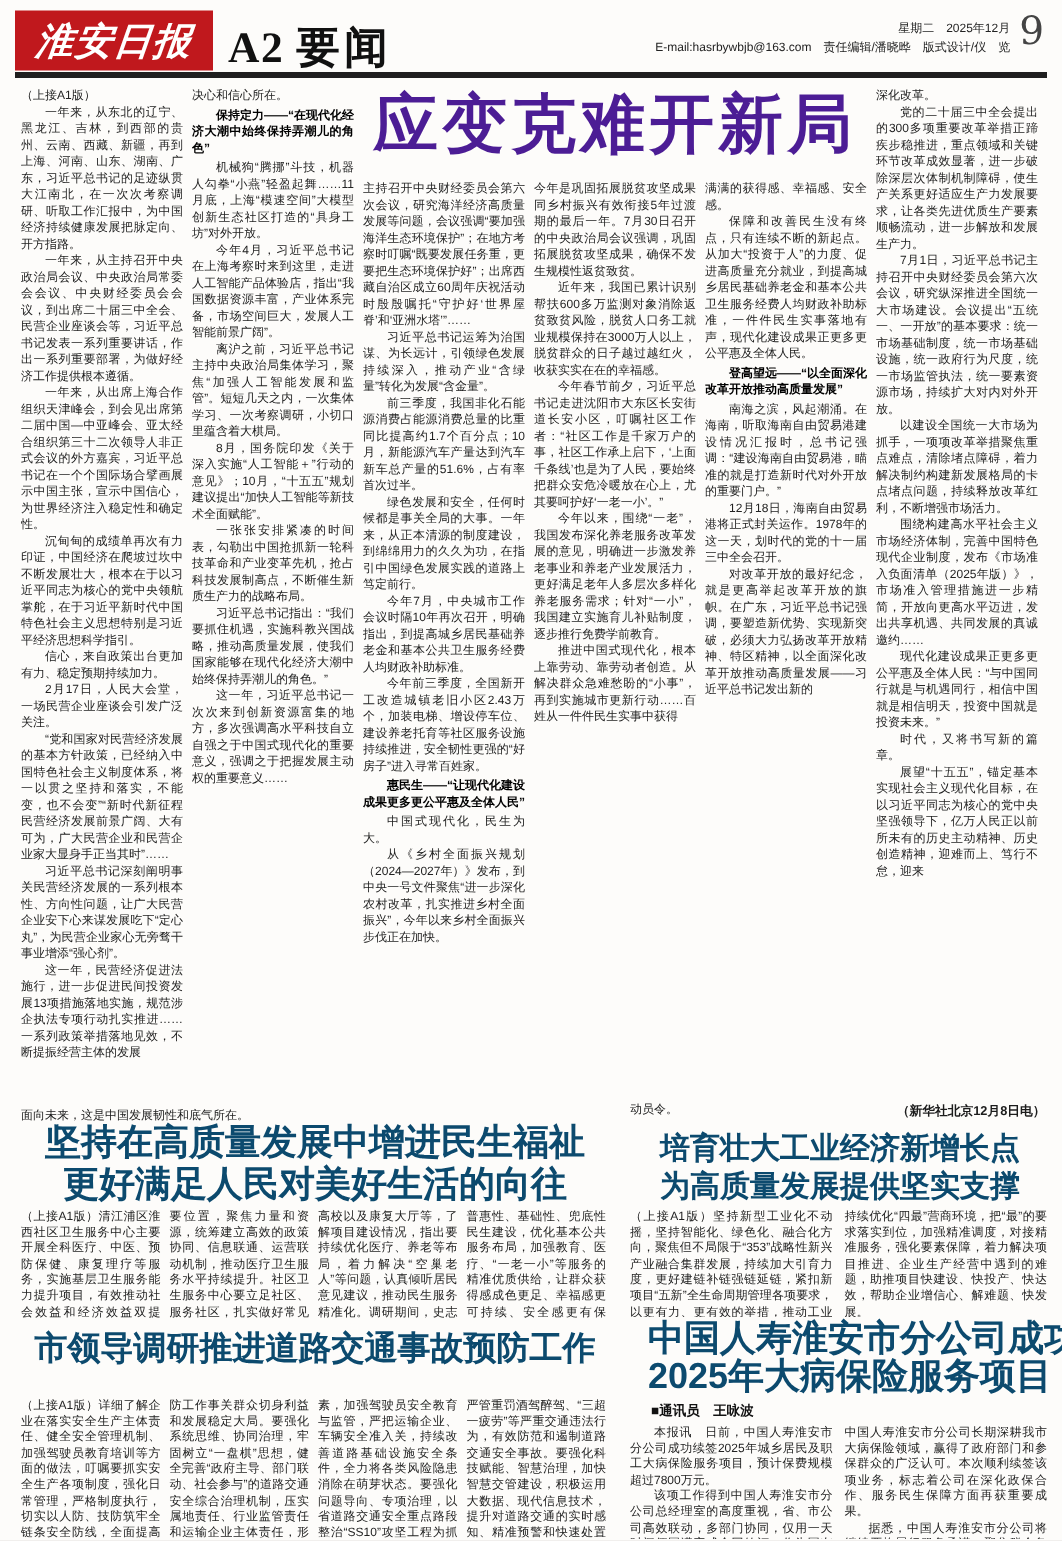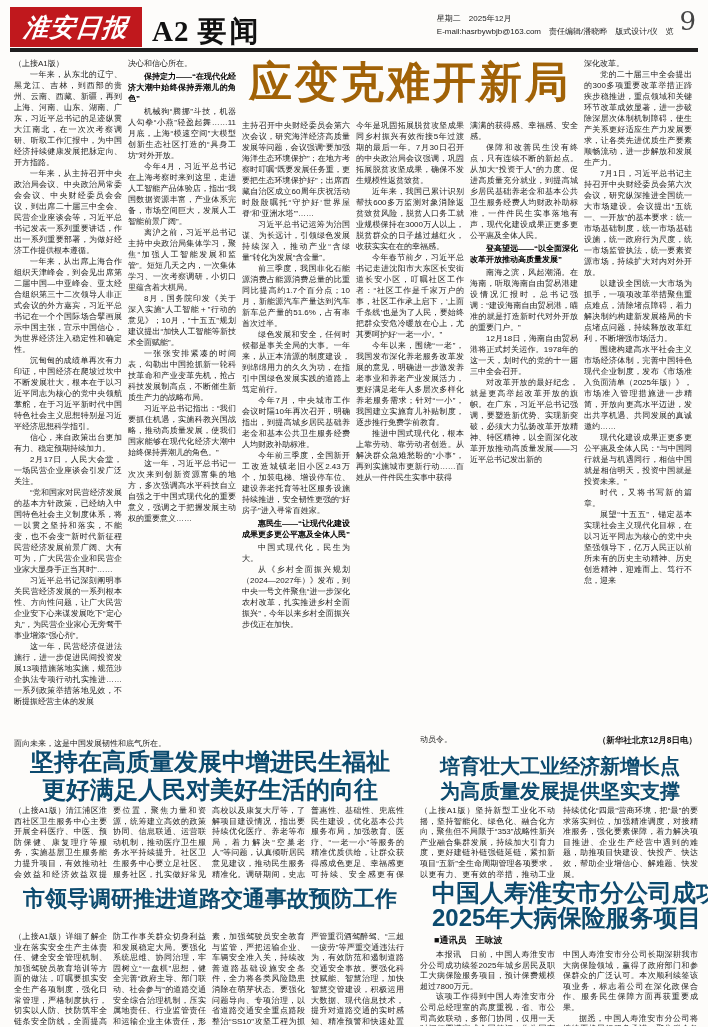--- a/index.html
+++ b/index.html
@@ -9,27 +9,27 @@
   #masthead{position:absolute;left:0;top:0;width:708px;height:54px;}
   #logo{position:absolute;left:10px;top:7px;width:132px;height:40px;background:#c0181d;
         display:flex;align-items:center;justify-content:center;}
   #logo span{color:#fff;font-family:"DejaVu Serif",serif;font-style:italic;font-weight:bold;
         font-size:25px;letter-spacing:1px;transform:skewX(-6deg);white-space:nowrap;}
   #pagelabel{position:absolute;left:152px;top:12px;font-family:"Liberation Serif",serif;
         font-size:29px;color:#111;white-space:nowrap;}
   #pagelabel .a2{font-weight:bold;letter-spacing:1px;}
   #pagelabel .sec{font-weight:600;margin-left:8px;letter-spacing:3px;}
   #mast-right{position:absolute;right:12px;top:8px;display:flex;align-items:flex-start;gap:6px;}
-  #mast-lines{font-size:8px;line-height:13px;color:#222;padding-top:4px;}
+  #mast-lines{text-align:right;font-size:8px;line-height:13px;color:#222;padding-top:4px;}
   #bigpage{font-family:"DejaVu Serif",serif;font-size:26px;color:#444;line-height:26px;}
   #mastrule{position:absolute;left:10px;top:48px;width:688px;height:4px;background:#1f1f1f;}
   
   #main-headline{position:absolute;left:230px;top:54px;width:360px;height:58px;
         display:flex;align-items:center;justify-content:center;
-        font-size:43px;font-weight:900;letter-spacing:3px;color:#a16207;white-space:nowrap;}
+        font-size:43px;font-weight:900;letter-spacing:3px;color:#4c1d95;white-space:nowrap;}
   .ncol{position:absolute;width:108px;overflow:hidden;font-size:8px;line-height:11px;
         text-align:justify;color:#222;}
   .ncol p, .scol p{margin:0;text-indent:2em;}
   .ncol p.cont, .scol p.cont{text-indent:0;}
   .ncol p.subhead{font-weight:700;color:#000;margin:2px 0;}
   #col1{left:14px;top:58px;height:688px;}
   #col2{left:128px;top:58px;height:688px;}
   #col3{left:242px;top:120px;height:624px;}
   #col4{left:356px;top:120px;height:624px;}
   #col5{left:470px;top:120px;height:604px;}

